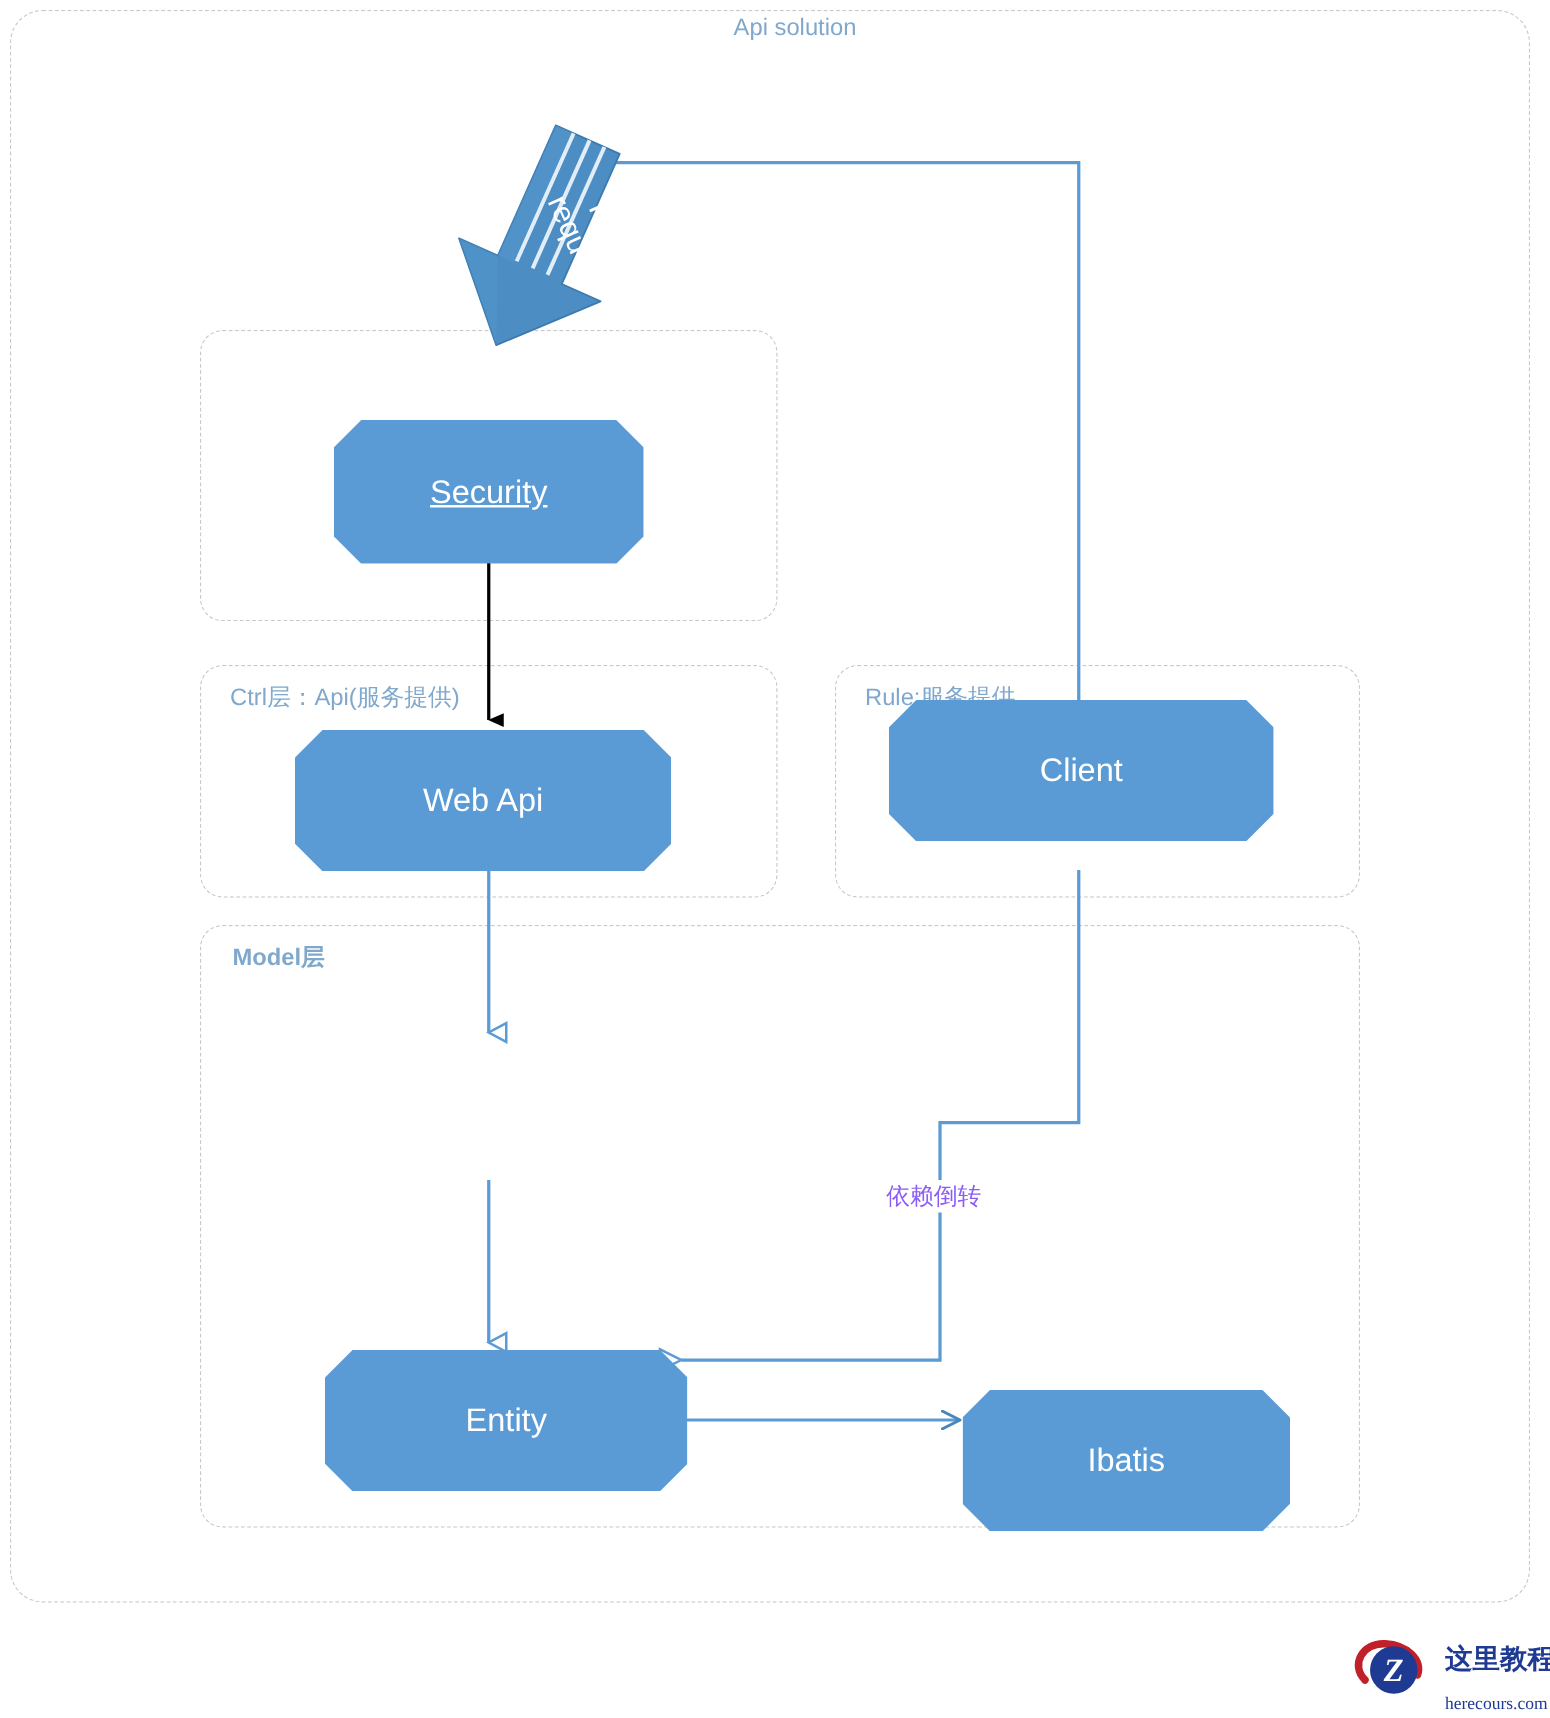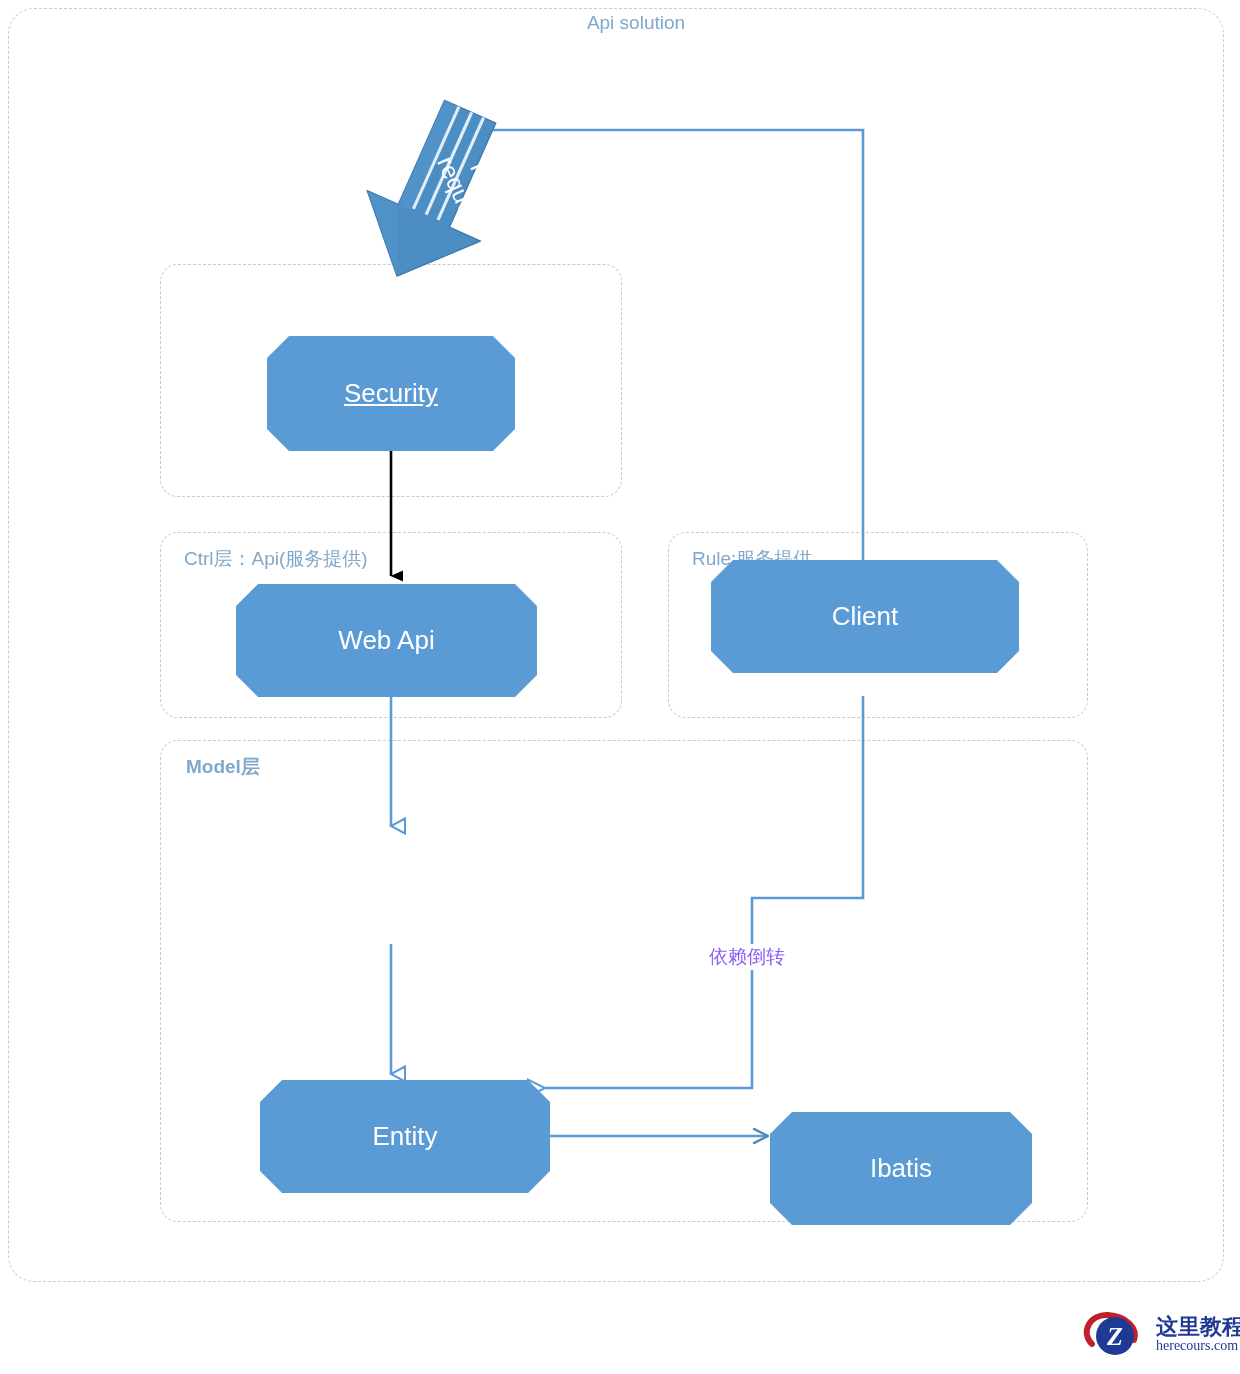--- a/index.html
+++ b/index.html
@@ -120,21 +120,21 @@
     font-size: 22px;
     font-weight: bold;
     color: #1F3A93;
     letter-spacing: 0px;
     white-space: nowrap;
     font-family: "Liberation Sans", "DejaVu Sans", sans-serif;
   }
   #watermark .wm-text-en {
     position: absolute;
     left: 74px;
-    top: 32px;
+    top: 50px;
     font-size: 14px;
     color: #1F3A93;
     white-space: nowrap;
     font-family: "Liberation Serif", "DejaVu Serif", serif;
   }
 </style>
 </head>
 <body>
 
 <div id="canvas">

